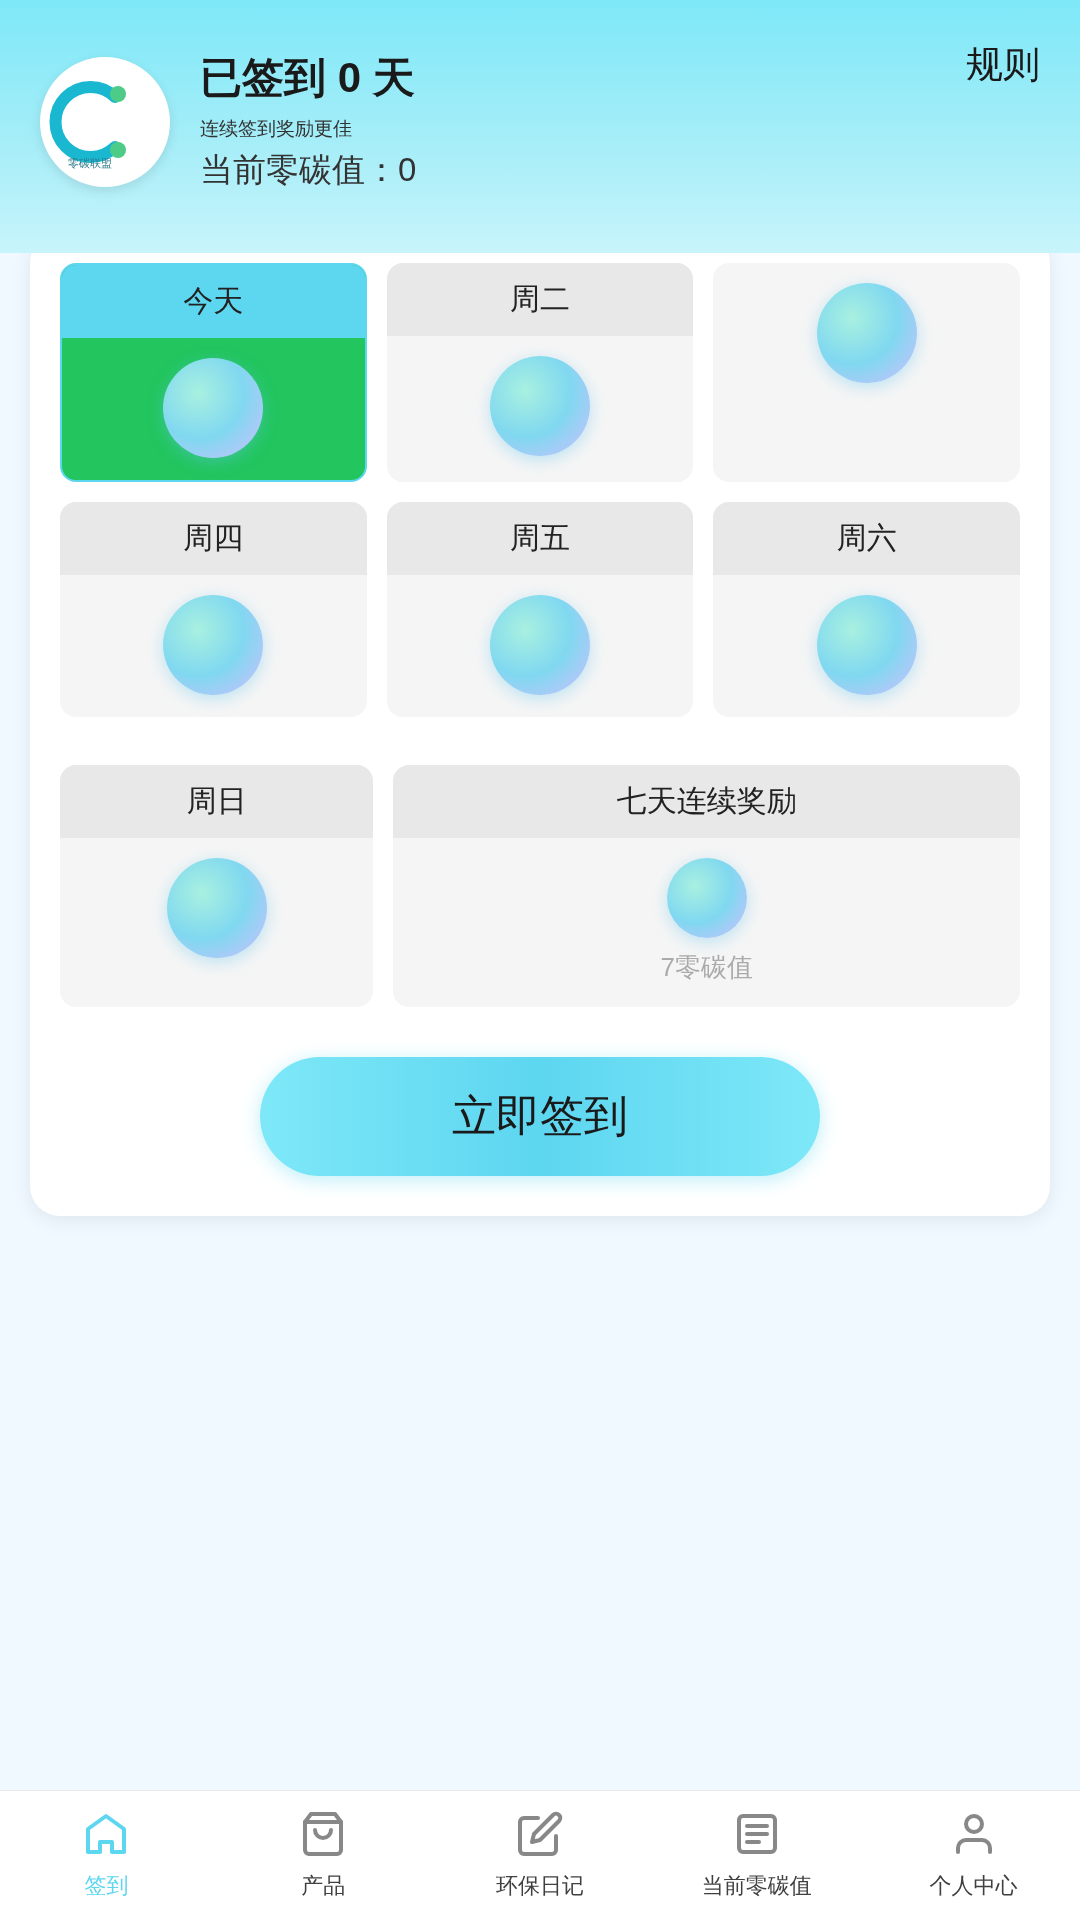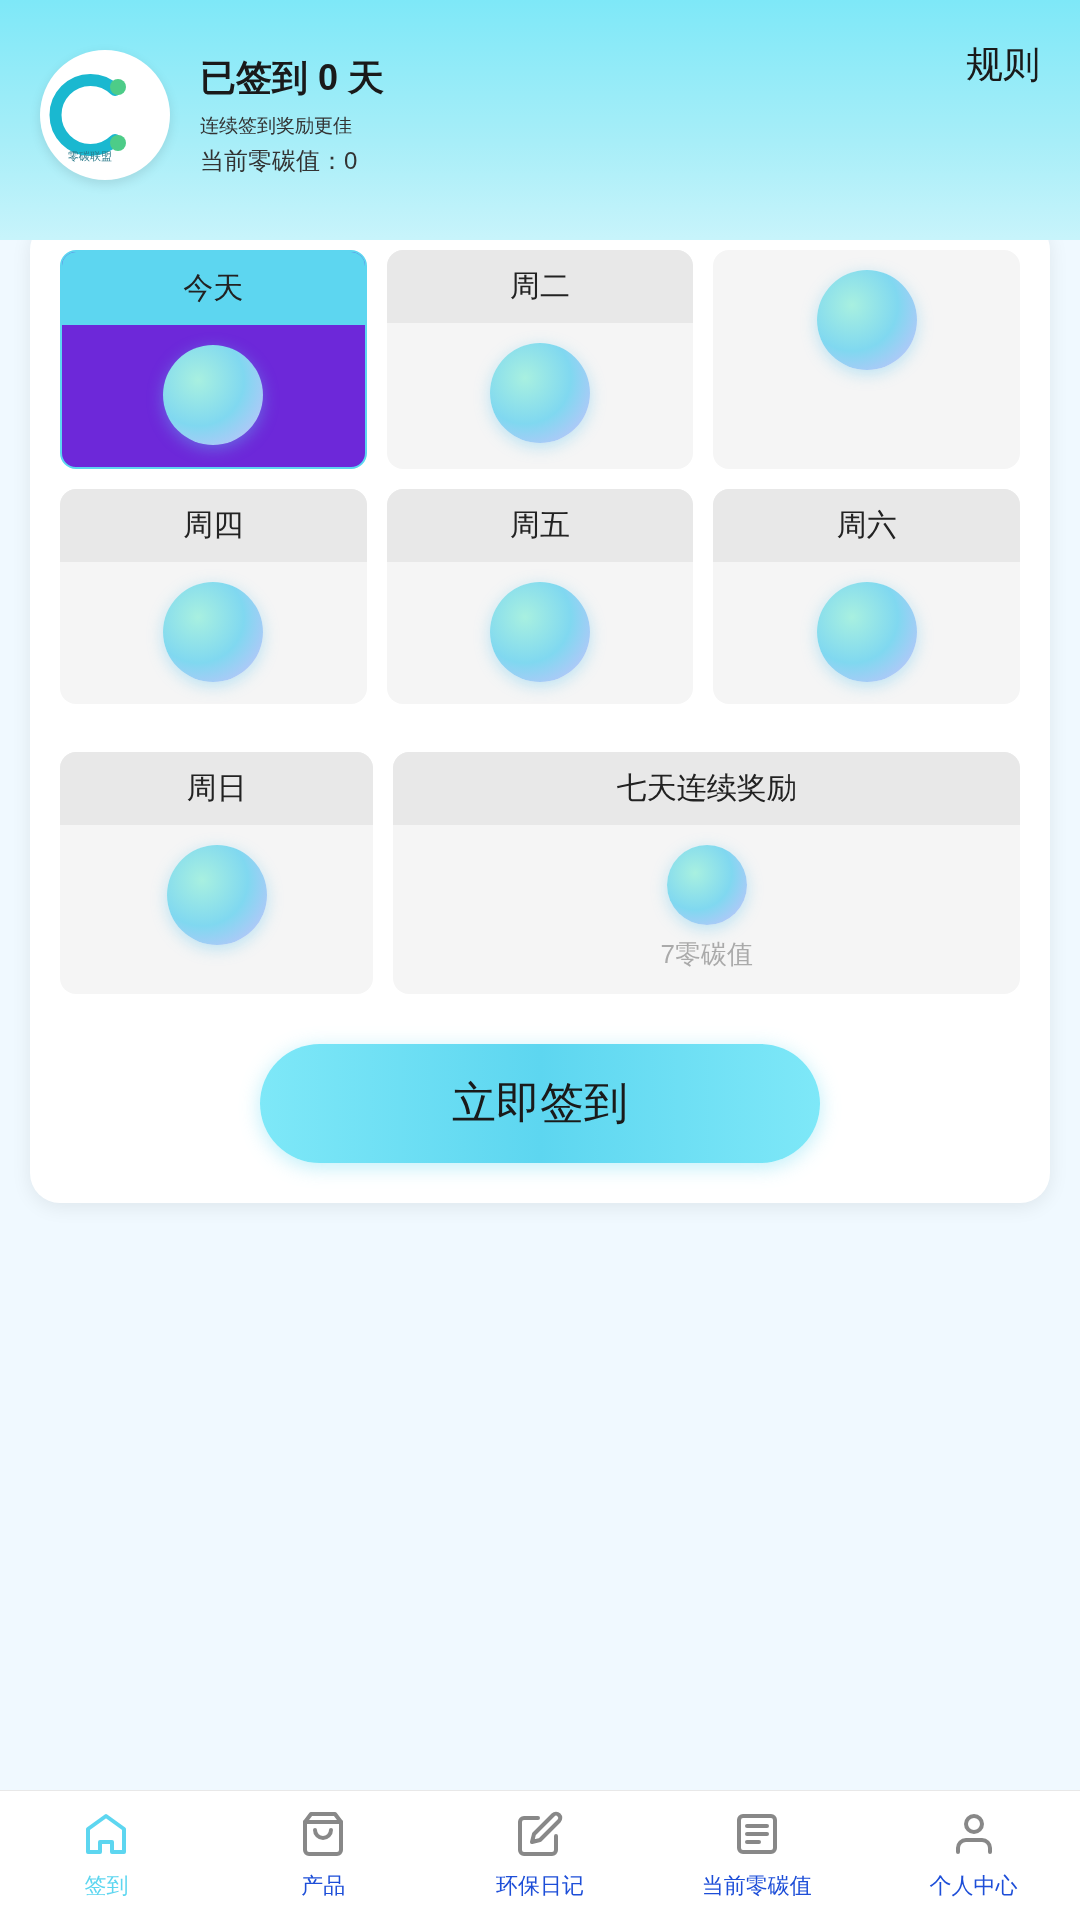--- a/index.html
+++ b/index.html
@@ -45,34 +45,34 @@
       width: 100px;
       height: 100px;
       position: relative;
     }
 
     .header-info {
       flex: 1;
     }
 
     .header-title {
-      font-size: 36px;
+      font-size: 42px;
       font-weight: bold;
       color: #1a1a1a;
       margin-bottom: 10px;
     }
 
     .header-subtitle {
       font-size: 19px;
       color: #333;
       margin-bottom: 6px;
     }
 
     .header-carbon {
-      font-size: 24px;
+      font-size: 33px;
       color: #333;
     }
 
     .rules-btn {
       position: absolute;
       top: 40px;
       right: 40px;
       font-size: 37px;
       color: #1a1a1a;
       background: none;
@@ -116,21 +116,21 @@
     .day-card {
       border-radius: 16px;
       background: #f5f5f5;
       overflow: hidden;
       display: flex;
       flex-direction: column;
       align-items: center;
     }
 
     .day-card.active {
-      background: #6d28d9;
+      background: #22c55e;
       border: 2.5px solid #5dd6f0;
     }
 
     .day-card.active .day-label-row {
       background: #5dd6f0;
     }
 
     .day-label-row {
       width: 100%;
       background: #e8e8e8;
@@ -220,21 +220,21 @@
       flex: 1;
     }
 
     .nav-icon {
       font-size: 44px;
       line-height: 1;
     }
 
     .nav-label {
       font-size: 22px;
-      color: #1d4ed8;
+      color: #404040;
     }
 
     .nav-item.active .nav-label {
       color: #5dd6f0;
     }
 
     .nav-item.active .nav-icon {
       color: #5dd6f0;
     }
 

